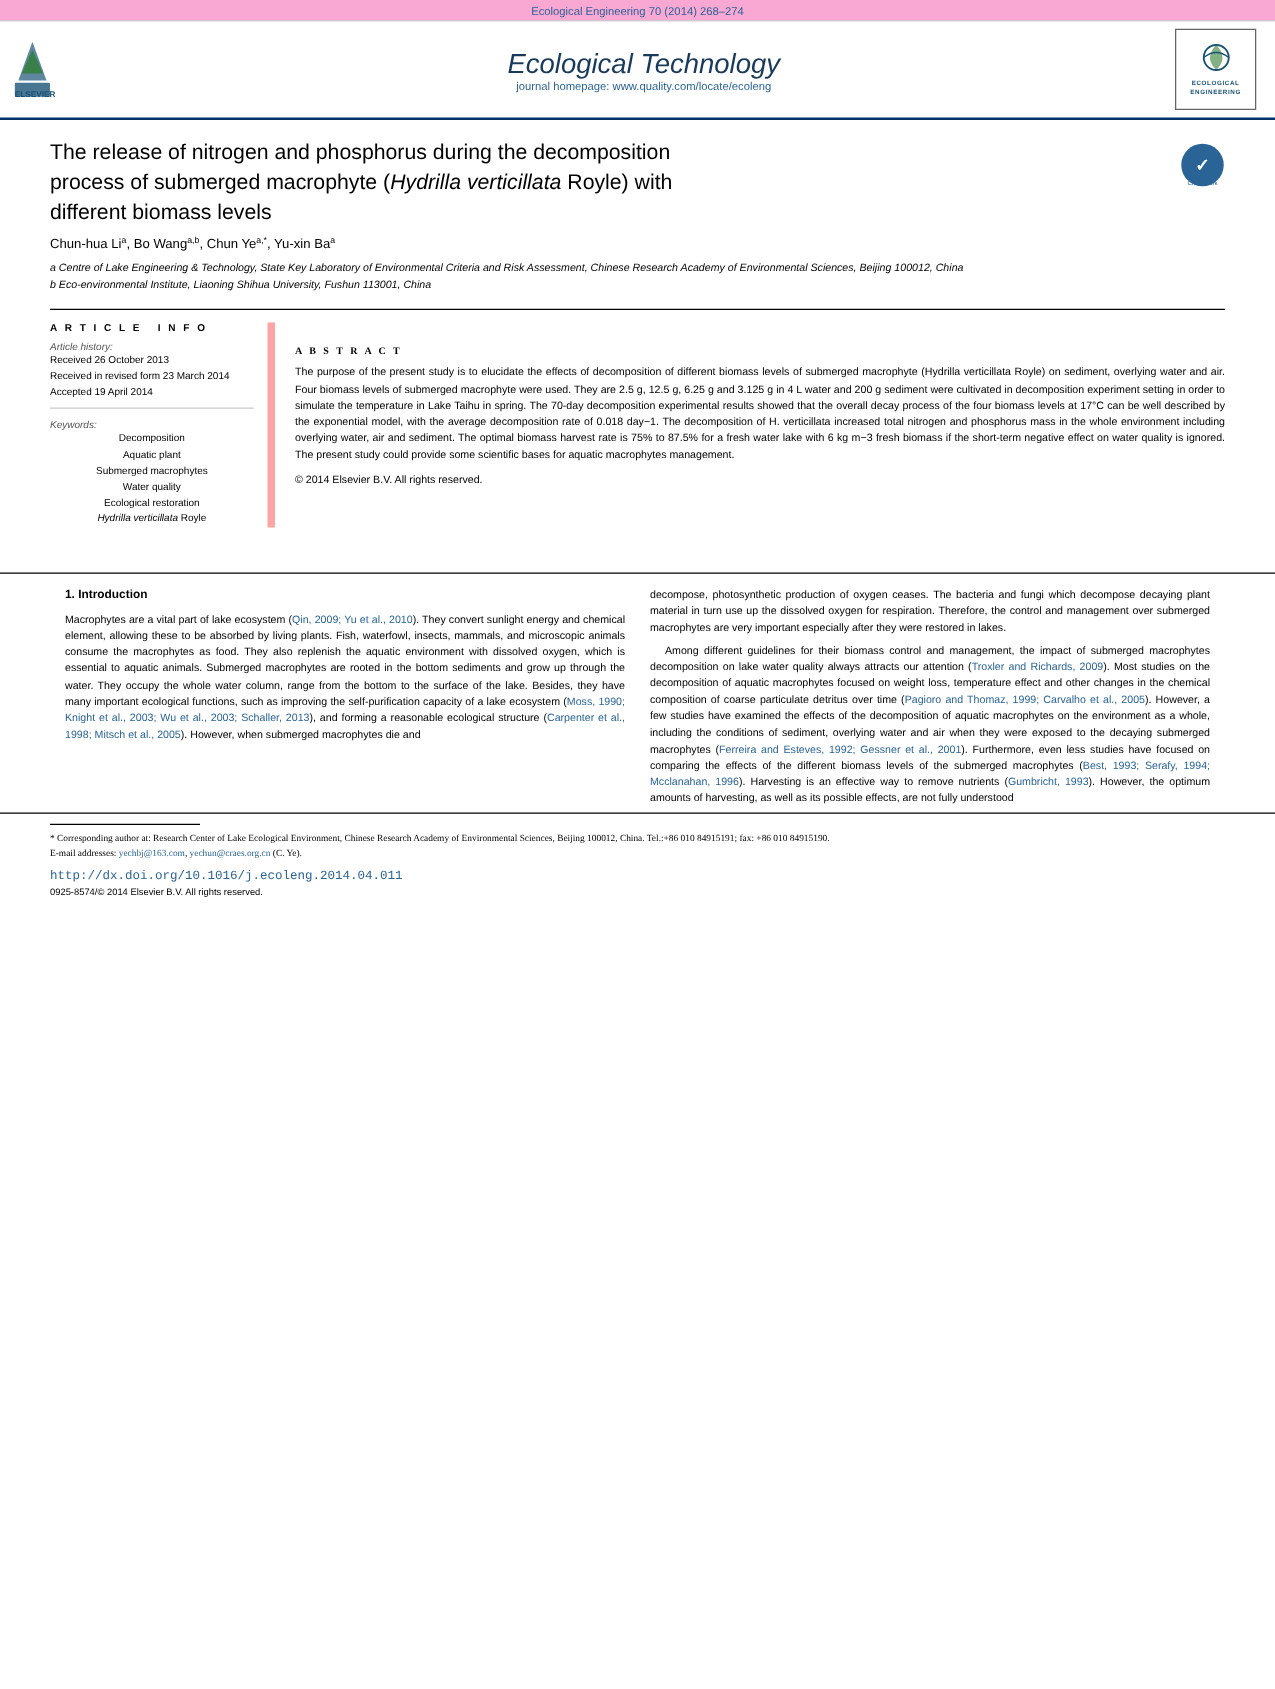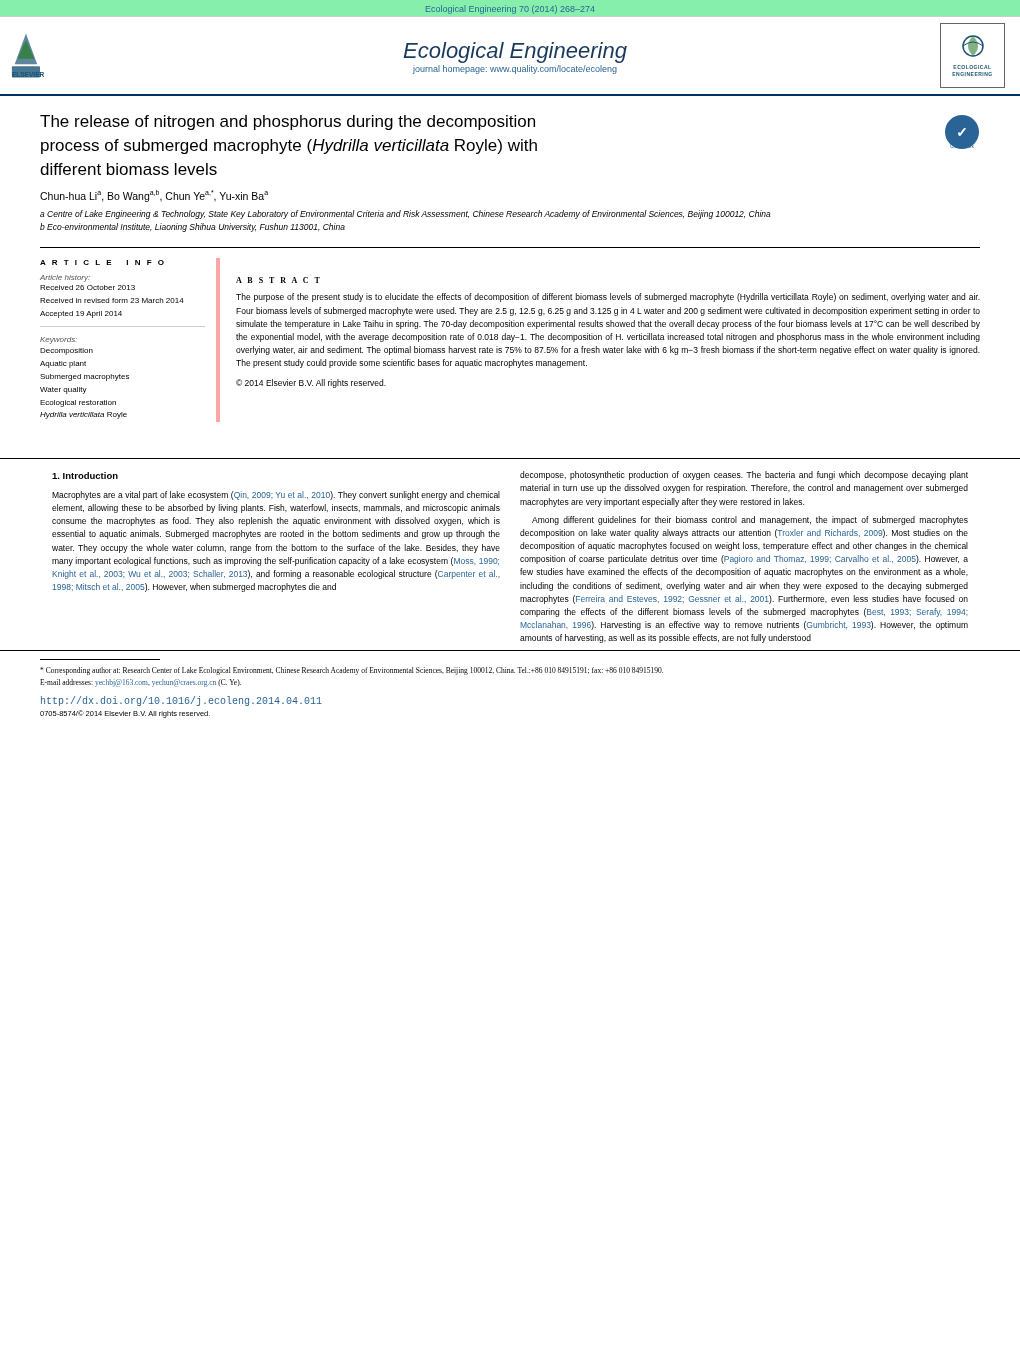--- a/index.html
+++ b/index.html
@@ -7,21 +7,21 @@
       background: #fff;
       font-family: 'Times New Roman', Times, serif;
       font-size: 10px;
       color: #000;
       width: 1020px;
       min-height: 1351px;
     }
 
     
     .journal-top-bar {
-      background: #86efac;
+      background: #f9a8d4;
       border-bottom: 1px solid #ccc;
       padding: 4px 0 2px 0;
       text-align: center;
       font-size: 9px;
       color: #2a6496;
       font-family: Arial, sans-serif;
     }
 
     .journal-header {
       display: flex;
@@ -145,21 +145,21 @@
       display: flex;
       gap: 16px;
       border-top: 1px solid #000;
       padding-top: 10px;
       margin-bottom: 16px;
     }
 
     .article-info-col {
       width: 180px;
       flex-shrink: 0;
-      border-right: 4px solid #fca5a5;
+      border-right: 6px solid #fca5a5;
       padding-right: 11px;
     }
 
     .info-section-title {
       font-size: 8px;
       font-family: Arial, sans-serif;
       letter-spacing: 2px;
       font-weight: bold;
       text-transform: uppercase;
       margin-bottom: 6px;
@@ -185,20 +185,21 @@
       border: none;
       border-top: 1px solid #ccc;
       margin: 8px 0;
     }
 
     .keyword-list {
       font-size: 8px;
       font-family: Arial, sans-serif;
       color: #000;
       line-height: 1.6;
+      text-align: center;
     }
 
     .keyword-item {
       display: block;
     }
 
     .keyword-item em {
       font-style: italic;
     }
 
@@ -318,21 +319,21 @@
       <rect x="2" y="40" width="30" height="12" rx="1" fill="#1a5276" opacity="0.8"></rect>
 
       <polygon points="17,5 5,38 29,38" fill="#1a5276" opacity="0.7"></polygon>
       <polygon points="17,12 8,32 26,32" fill="#2e7d32" opacity="0.8"></polygon>
 
       <text x="2" y="52" font-family="Arial" font-size="7" font-weight="bold" fill="#1a5276">ELSEVIER</text>
     </svg>
   </div>
 
   <div class="journal-header-center">
-    <div class="journal-title-header">Ecological Engineering</div>
+    <div class="journal-title-header">Ecological Technology</div>
     <div class="journal-homepage">
       journal homepage: <span style="color:#2a6496;">www.quality.com/locate/ecoleng</span>
     </div>
   </div>
 
   <div class="journal-logo-right">
     <div class="eco-logo-box">
       <svg width="40" height="30" viewBox="0 0 40 30" xmlns="http://www.w3.org/2000/svg">
         <circle cx="20" cy="12" r="10" fill="none" stroke="#1a5276" stroke-width="1.5"></circle>
         <path d="M20,2 Q30,12 20,22 Q10,12 20,2" fill="#2e7d32" opacity="0.6"></path>
@@ -434,13 +435,13 @@
   </div>
   <div>
     E-mail addresses: <a class="footnote-link">yechbj@163.com</a>, <a class="footnote-link">yechun@craes.org.cn</a> (C. Ye).
   </div>
 </div>
 
 <div class="doi-line">
   <a class="ref-link">http://dx.doi.org/10.1016/j.ecoleng.2014.04.011</a>
 </div>
 
-<div class="issn-line">0705-8574/© 2014 Elsevier B.V. All rights reserved.</div>
+<div class="issn-line">0925-8574/© 2014 Elsevier B.V. All rights reserved.</div>
 
 </body></html>

